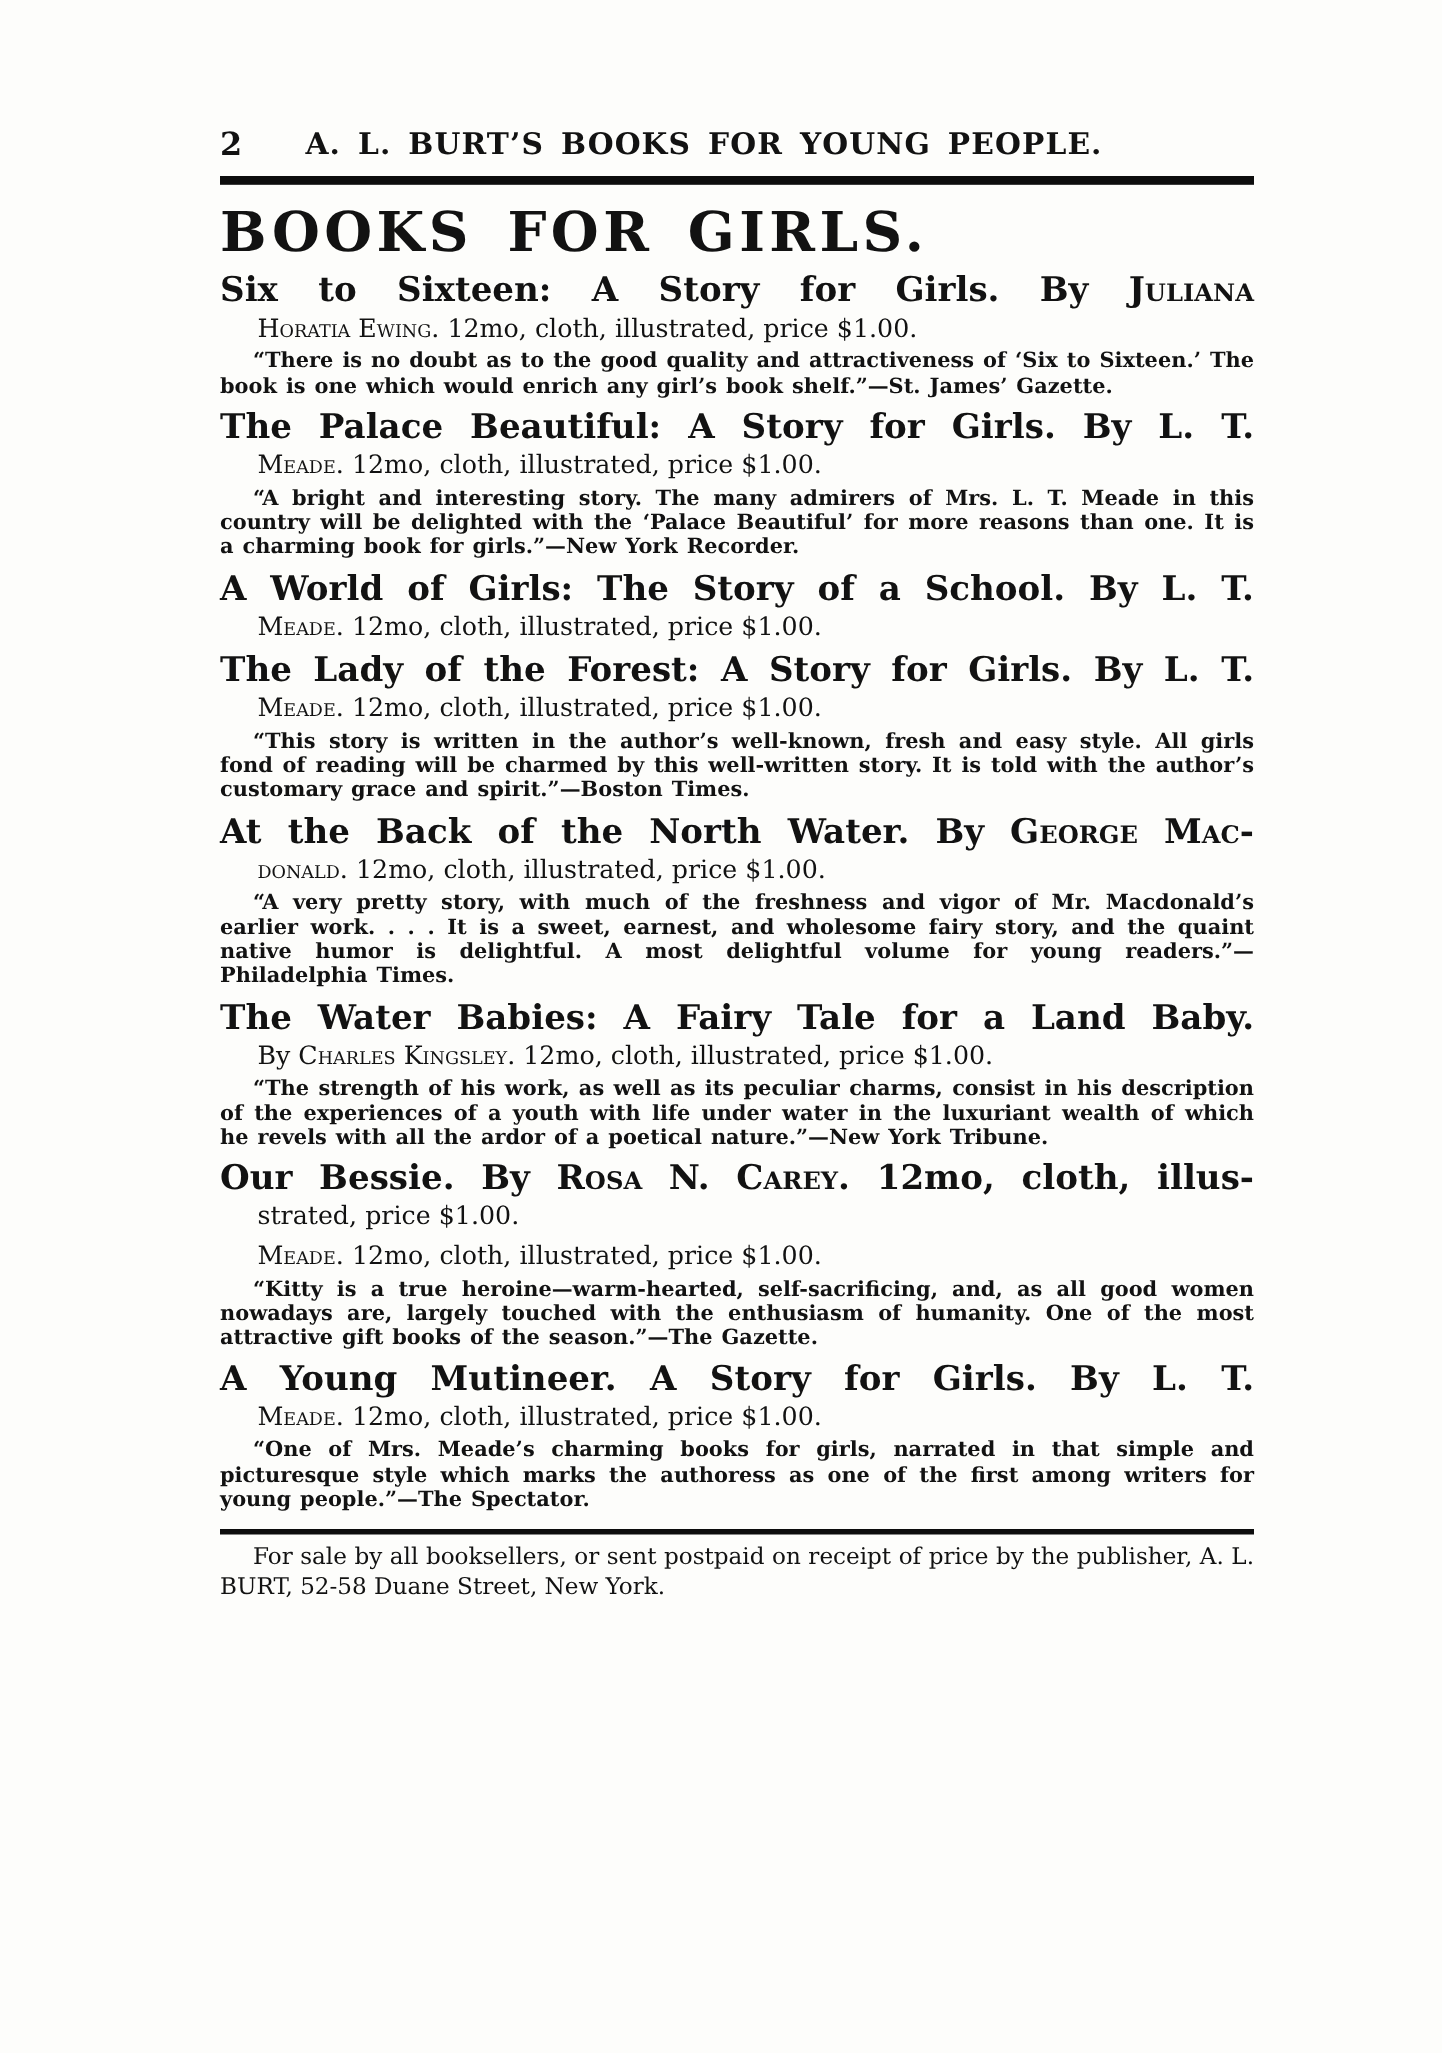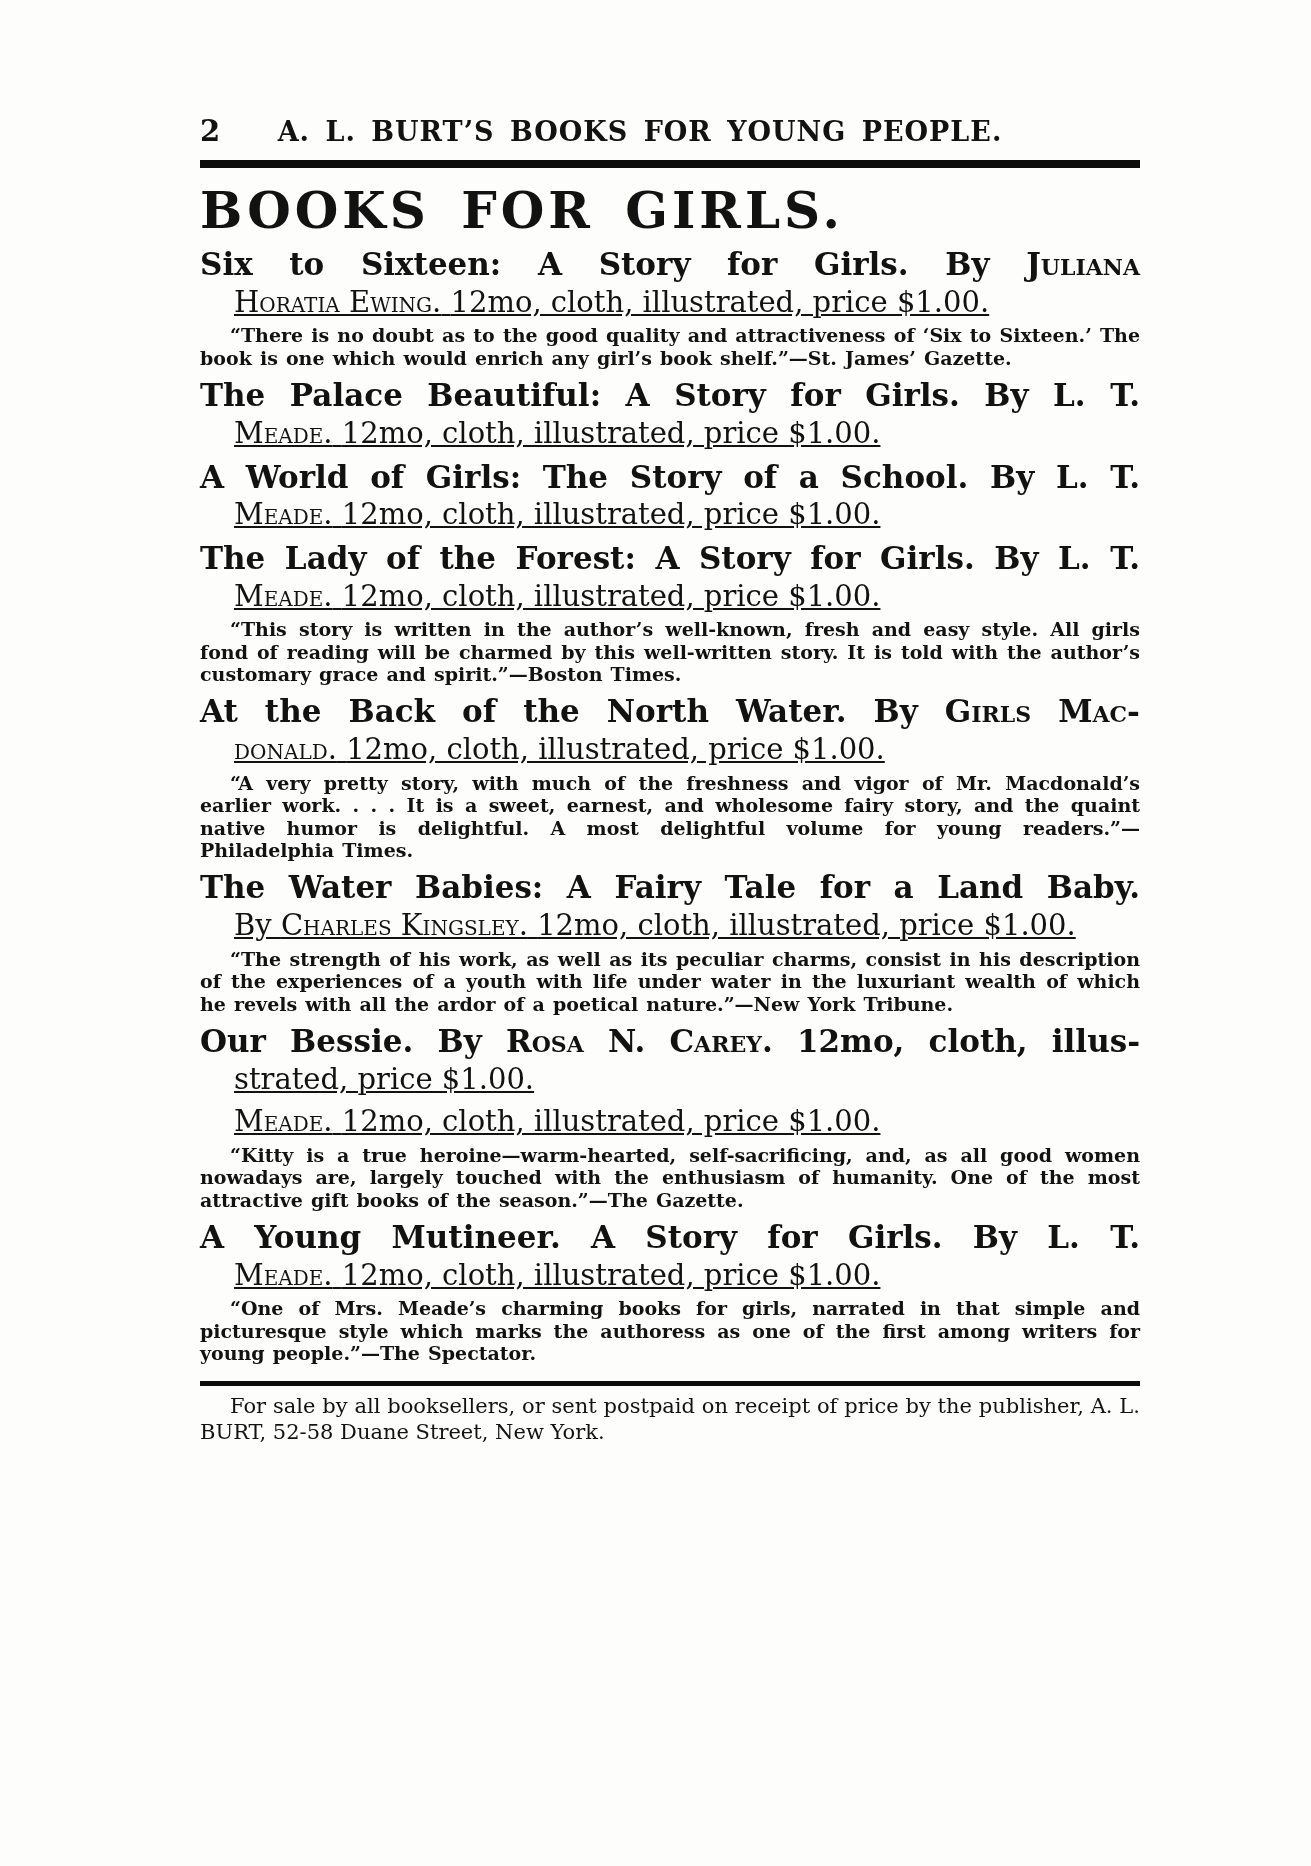--- a/index.html
+++ b/index.html
@@ -54,23 +54,22 @@
     margin:0;
     font-size:31px;
     line-height:1.12;
     font-weight:bold;
     text-align:justify;
     text-align-last:justify;
   }
   .entry-details{
     margin:4px 0 0 0;
     padding-left:34px;
-    font-size:29px;
+    font-size:23px;
     line-height:1.16;
-    text-decoration:underline;
   }
   .entry-quote{
     margin:5px 0 0 0;
     font-size:19px;
     font-weight:bold;
     line-height:1.18;
     text-align:justify;
     text-indent:30px;
     word-spacing:1.5px;
   }
@@ -109,35 +108,36 @@
 
       <div class="entry">
         <p class="entry-heading"><span>Six to Sixteen:</span> <span>A Story for Girls.</span> <span>By</span> <span class="sc">Juliana</span> <span></span></p>
         <p class="entry-details"><span></span><span class="sc">Horatia Ewing.</span> <span>12mo, cloth, illustrated, price $1.00.</span></p>
         <p class="entry-quote"><span>“There is no doubt as to the good quality and attractiveness of ‘Six to Sixteen.’ The book is one which would enrich any girl’s book shelf.”—</span><span class="source">St. James’ Gazette.</span></p>
       </div>
 
       <div class="entry">
         <p class="entry-heading"><span>The Palace Beautiful:</span> <span>A Story for Girls.</span> <span>By</span> <span class="sc">L. T.</span> <span></span></p>
         <p class="entry-details"><span></span><span class="sc">Meade.</span> <span>12mo, cloth, illustrated, price $1.00.</span></p>
+        <p class="entry-quote"><span>“A bright and interesting story. The many admirers of Mrs. L. T. Meade in this country will be delighted with the ‘Palace Beautiful’ for more reasons than one. It is a charming book for girls.”—</span><span class="source">New York Recorder.</span></p>
       </div>
 
       <div class="entry">
         <p class="entry-heading"><span>A World of Girls:</span> <span>The Story of a School.</span> <span>By</span> <span class="sc">L. T.</span> <span></span></p>
         <p class="entry-details"><span></span><span class="sc">Meade.</span> <span>12mo, cloth, illustrated, price $1.00.</span></p>
       </div>
 
       <div class="entry">
         <p class="entry-heading"><span>The Lady of the Forest:</span> <span>A Story for Girls.</span> <span>By</span> <span class="sc">L. T.</span> <span></span></p>
         <p class="entry-details"><span></span><span class="sc">Meade.</span> <span>12mo, cloth, illustrated, price $1.00.</span></p>
         <p class="entry-quote"><span>“This story is written in the author’s well-known, fresh and easy style. All girls fond of reading will be charmed by this well-written story. It is told with the author’s customary grace and spirit.”—</span><span class="source">Boston Times.</span></p>
       </div>
 
       <div class="entry">
-        <p class="entry-heading"><span>At the Back of the North Water.</span> <span></span> <span>By</span> <span class="sc">Girls Mac-</span> <span></span></p>
+        <p class="entry-heading"><span>At the Back of the North Water.</span> <span></span> <span>By</span> <span class="sc">George Mac-</span> <span></span></p>
         <p class="entry-details"><span></span><span class="sc">donald.</span> <span>12mo, cloth, illustrated, price $1.00.</span></p>
         <p class="entry-quote"><span>“A very pretty story, with much of the freshness and vigor of Mr. Macdonald’s earlier work. . . . It is a sweet, earnest, and wholesome fairy story, and the quaint native humor is delightful. A most delightful volume for young readers.”—</span><span class="source">Philadelphia Times.</span></p>
       </div>
 
       <div class="entry">
         <p class="entry-heading"><span>The Water Babies:</span> <span>A Fairy Tale for a Land Baby.</span> <span></span> <span class="sc"></span> <span></span></p>
         <p class="entry-details"><span>By </span><span class="sc">Charles Kingsley.</span> <span>12mo, cloth, illustrated, price $1.00.</span></p>
         <p class="entry-quote"><span>“The strength of his work, as well as its peculiar charms, consist in his description of the experiences of a youth with life under water in the luxuriant wealth of which he revels with all the ardor of a poetical nature.”—</span><span class="source">New York Tribune.</span></p>
       </div>
 

